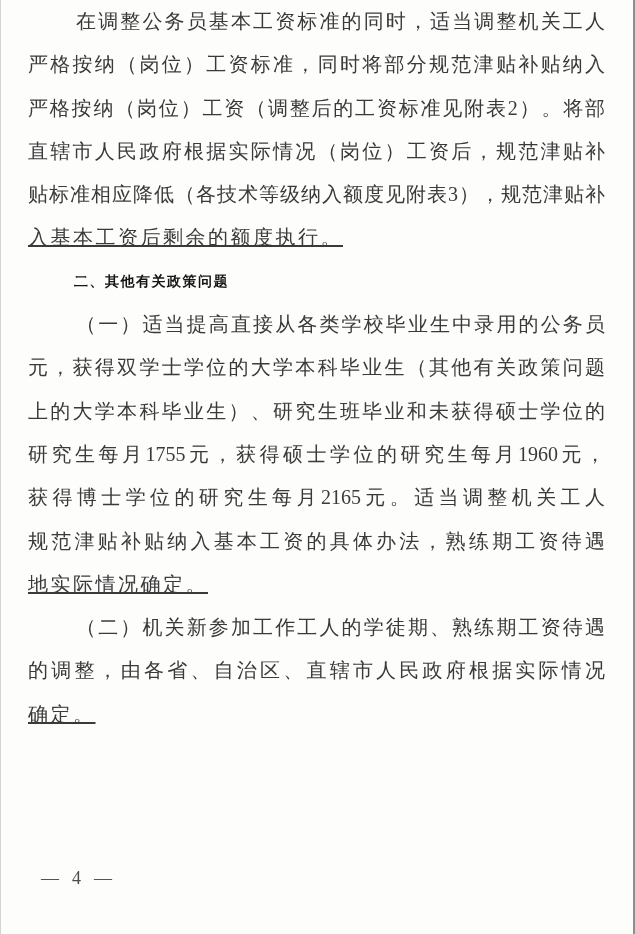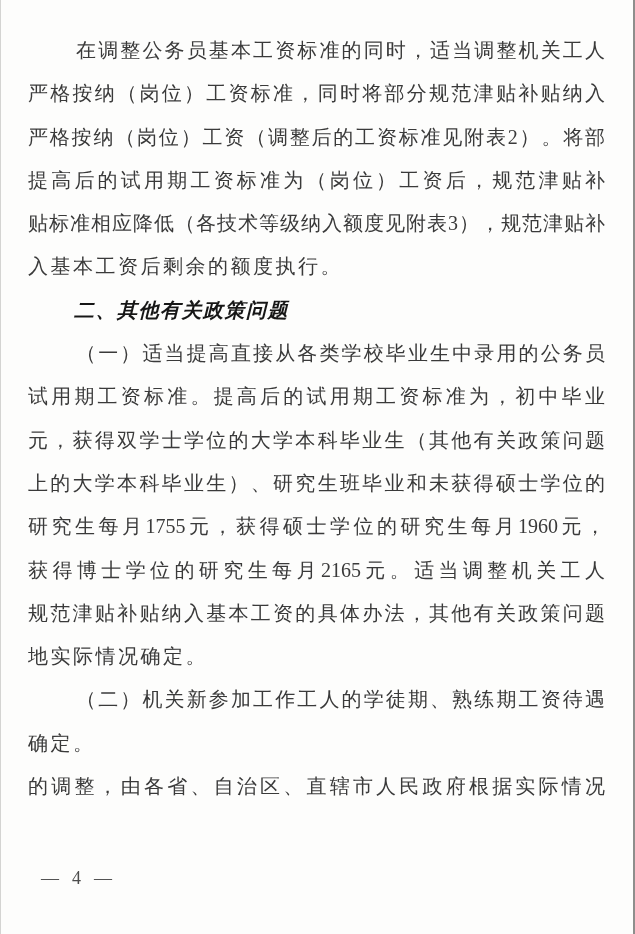--- a/index.html
+++ b/index.html
@@ -12,47 +12,47 @@
     position: relative;
     width: 635px; height: 934px;
     box-sizing: border-box;
     background: #fdfdfc;
     border-left: 1px solid #d4d4d2;
     border-right: 2px solid #8e8e8c;
     overflow: hidden;
     color: #383838;
   }
   .content {
-    padding: 29px 28px 0 27px;
+    padding: 0 28px 0 27px;
   }
   .line {
     margin: 0;
     font-size: 20px;
     line-height: 43.3px;
     height: 43.3px;
     text-align: justify;
     text-align-last: justify;
     color: #3a3a3a;
   }
   .line.indent { text-indent: 48px; }
   .line.pend {
     text-align-last: left;
     letter-spacing: 2.5px;
+    text-decoration: underline;
   }
   .heading {
     margin: 0;
     font-family: "Liberation Sans", "DejaVu Sans", sans-serif;
     font-weight: 700;
-    font-size: 20px;
+    font-size: 14px;
     line-height: 43.3px;
     height: 43.3px;
     padding-left: 46px;
     letter-spacing: 1.5px;
     color: #161616;
-    font-style: italic;
   }
   .page-number {
     position: absolute;
     left: 40px;
     top: 869px;
     display: flex;
     align-items: center;
     gap: 13px;
     font-size: 18px;
     color: #4c4c4c;
@@ -61,38 +61,37 @@
 </style>
 </head>
 <body>
 
 <div class="page">
   <div class="content">
 
     <p class="line indent">在调整公务员基本工资标准的同时，适当调整机关工人</p>
     <p class="line">严格按纳（岗位）工资标准，同时将部分规范津贴补贴纳入</p>
     <p class="line">严格按纳（岗位）工资（调整后的工资标准见附表2）。将部</p>
-    <p class="line">提高后的试用期工资标准为（岗位）工资后，规范津贴补</p>
+    <p class="line">直辖市人民政府根据实际情况（岗位）工资后，规范津贴补</p>
     <p class="line">贴标准相应降低（各技术等级纳入额度见附表3），规范津贴补</p>
     <p class="line pend">入基本工资后剩余的额度执行。</p>
 
     <h2 class="heading">二、其他有关政策问题</h2>
 
     <p class="line indent">（一）适当提高直接从各类学校毕业生中录用的公务员</p>
-    <p class="line">试用期工资标准。提高后的试用期工资标准为，初中毕业</p>
     <p class="line">元，获得双学士学位的大学本科毕业生（其他有关政策问题</p>
     <p class="line">上的大学本科毕业生）、研究生班毕业和未获得硕士学位的</p>
     <p class="line">研究生每月1755元，获得硕士学位的研究生每月1960元，</p>
     <p class="line">获得博士学位的研究生每月2165元。适当调整机关工人</p>
-    <p class="line">规范津贴补贴纳入基本工资的具体办法，其他有关政策问题</p>
+    <p class="line">规范津贴补贴纳入基本工资的具体办法，熟练期工资待遇</p>
     <p class="line pend">地实际情况确定。</p>
 
     <p class="line indent">（二）机关新参加工作工人的学徒期、熟练期工资待遇</p>
+    <p class="line">的调整，由各省、自治区、直辖市人民政府根据实际情况</p>
     <p class="line pend">确定。</p>
-    <p class="line">的调整，由各省、自治区、直辖市人民政府根据实际情况</p>
 
   </div>
 
   <div class="page-number">
     <span>—</span>
     <span>4</span>
     <span>—</span>
   </div>
 </div>
 

